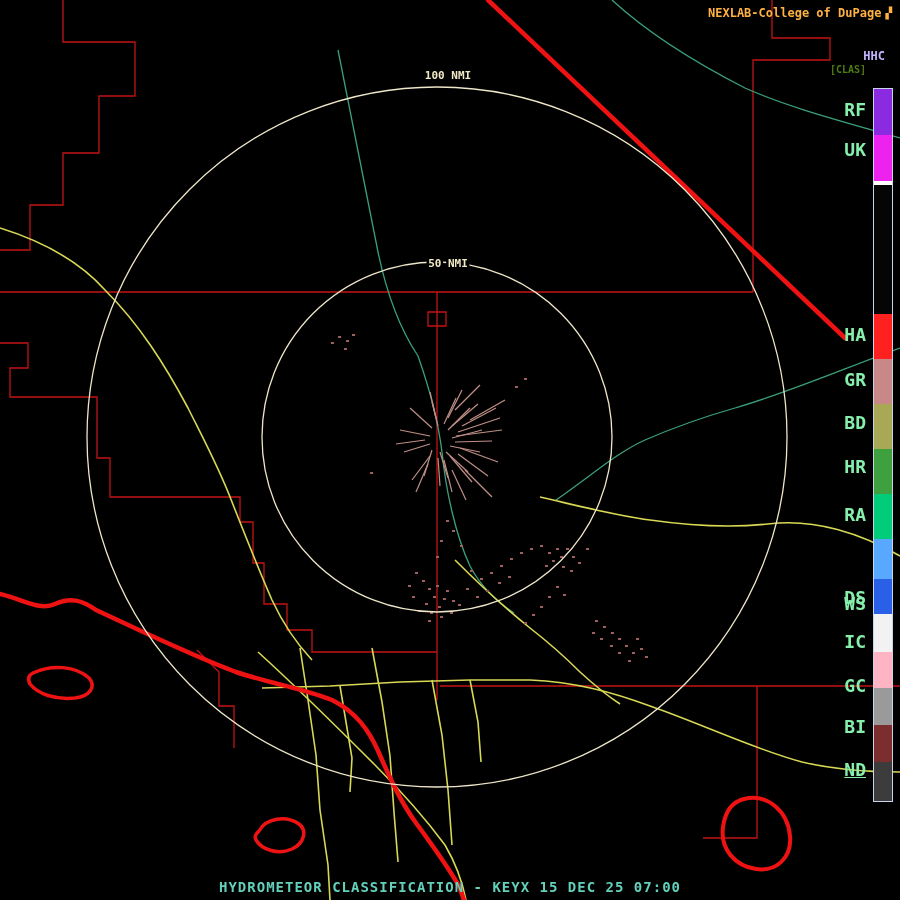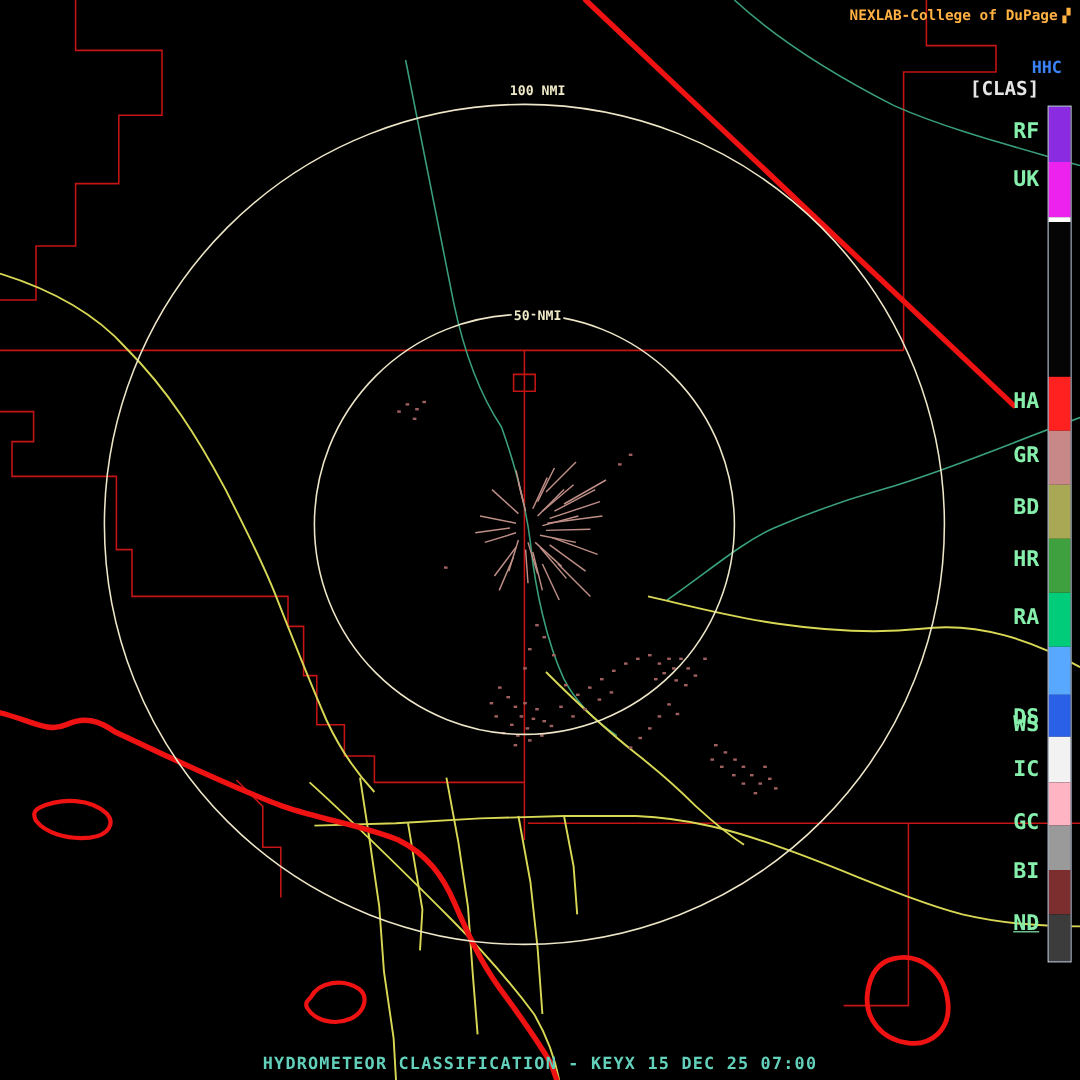--- a/index.html
+++ b/index.html
@@ -2,22 +2,22 @@
 <html><head>
 <meta charset="utf-8">
 <style>
   html,body{margin:0;padding:0;background:#000;}
   #stage{position:relative;width:900px;height:900px;background:#000;overflow:hidden;
          font-family:"DejaVu Sans Mono",monospace;}
   #mapsvg{position:absolute;left:0;top:0;}
   .ovl{position:absolute;white-space:nowrap;}
   #header-line{top:6px;right:8px;color:#ffb142;font-size:12px;font-weight:bold;letter-spacing:0px;text-align:right;}
   #logo-glyph{display:inline-block;margin-left:4px;color:#ffb142;font-size:11px;}
-  #product-id{top:49px;right:15px;color:#3b82f6;font-size:14px;font-weight:bold;}
-  #product-tag{top:64px;right:34px;color:#e5e5e5;font-size:16px;font-weight:bold;}
+  #product-id{top:49px;right:15px;color:#c4b5fd;font-size:12px;font-weight:bold;}
+  #product-tag{top:64px;right:34px;color:#4d7c0f;font-size:10px;font-weight:bold;}
   #legend-bar{position:absolute;left:873px;top:88px;width:18px;height:712px;background:#000;
               border:1px solid #c8d4e8;}
   #legend-bar .seg{position:absolute;left:0;width:100%;}
   #legend-labels .leglab{position:absolute;right:34px;color:#86efac;font-size:18px;
                          font-weight:bold;line-height:18px;}
   #caption{left:0;right:0;bottom:5px;text-align:center;color:#63d0bb;font-size:14px;
            font-weight:bold;letter-spacing:1px;}
   .ringlabel{font-family:"DejaVu Sans Mono",monospace;font-size:11px;font-weight:bold;
              fill:#efe9c6;paint-order:stroke;stroke:#000;stroke-width:5px;text-anchor:middle;}
 </style>

